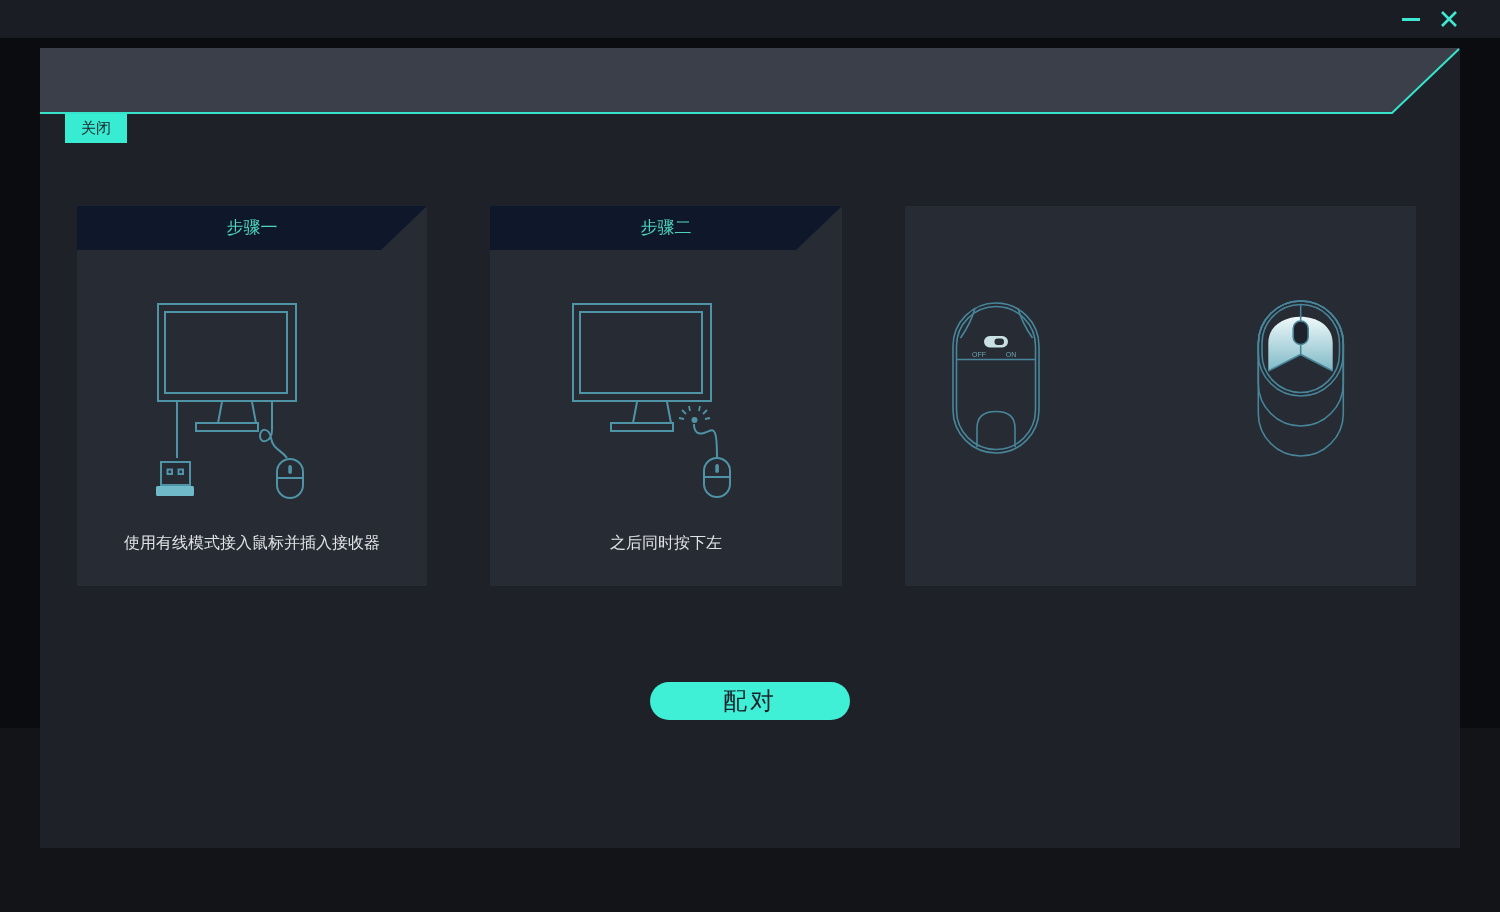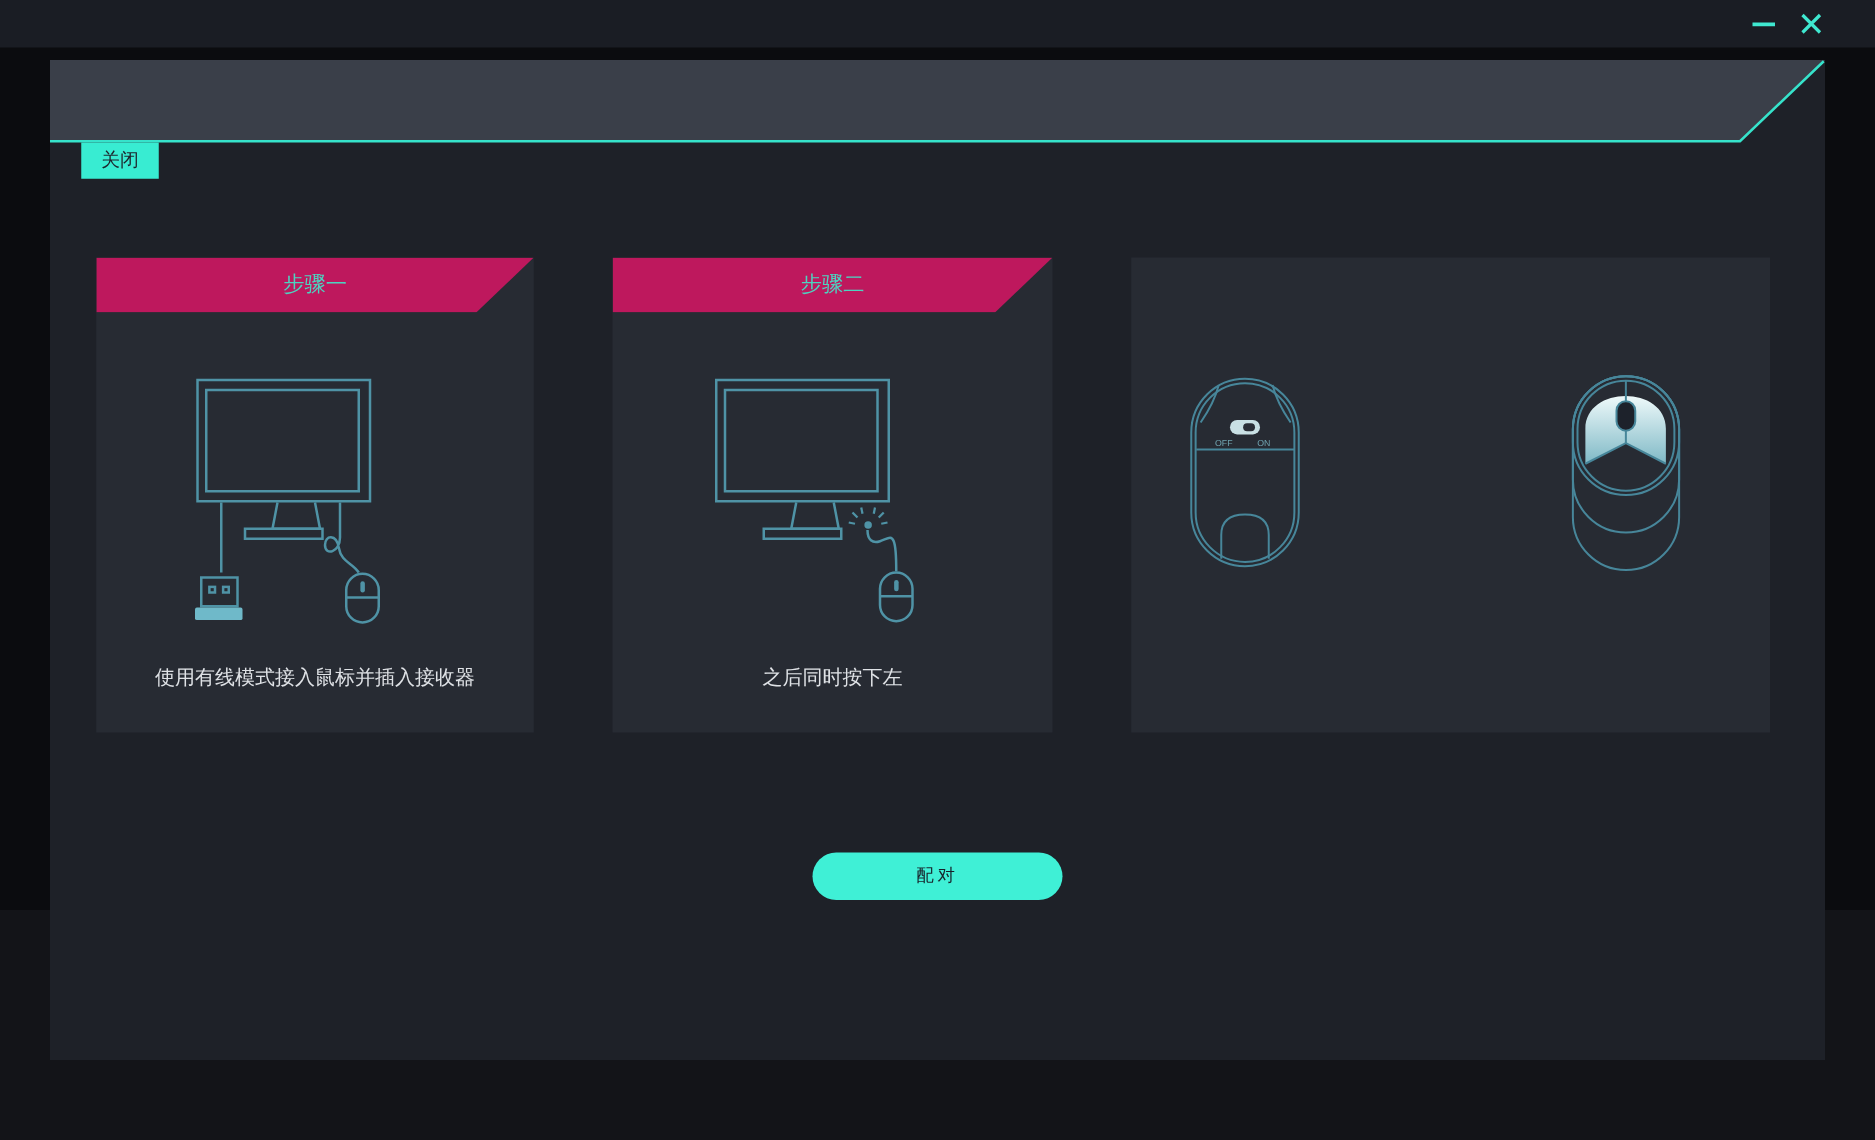--- a/index.html
+++ b/index.html
@@ -31,37 +31,37 @@
   .close-btn { position:absolute; left:25px; top:18px; width:62px; height:29px;
                border:none; background:#38ecd2; color:#1d232b; font-size:15px;
                font-family:inherit; cursor:pointer;margin-top:48px; }
 
   
   .card { position:absolute; top:158px; height:380px; background:#272b33; }
   .card-1 { left:37px;  width:350px; }
   .card-2 { left:450px; width:352px;text-decoration:underline; }
   .card-3 { left:865px; width:511px; }
   .card-header { position:absolute; left:0; top:0; right:0; height:44px;
-                 background:#be185d; text-align:center; line-height:44px;
+                 background:#0f172a; text-align:center; line-height:44px;
                  color:#4dd3c0; font-size:17px;
                  clip-path:polygon(0 0,100% 0,calc(100% - 46px) 100%,0 100%); }
   .card-caption { position:absolute; left:0; right:0; bottom:32px;
                   text-align:center; color:#dfe2e6; font-size:16px;
                   line-height:23px; }
   .card-3 .card-caption { bottom:18px; padding:0 30px; }
   .art { position:absolute; pointer-events:none; }
   .art-s1 { left:20px;  top:86px; }
   .art-s2 { left:22px;  top:86px; }
   .art-s3a { left:42px;  top:94px; }
   .art-s3b { left:348px; top:92px; }
 
   
   .pair-btn { position:absolute; left:610px; top:634px; width:200px; height:38px;
               border:none; border-radius:19px; background:#3ff0d6; color:#18212a;
-              font-size:14px; font-family:inherit; letter-spacing:3px;
+              font-size:24px; font-family:inherit; letter-spacing:3px;
               cursor:pointer; }
 </style>
 </head>
 <body>
 
 <div class="stage">
   <div class="bg-lower"></div>
 
   <div class="titlebar">
     <button class="win-btn btn-min">

